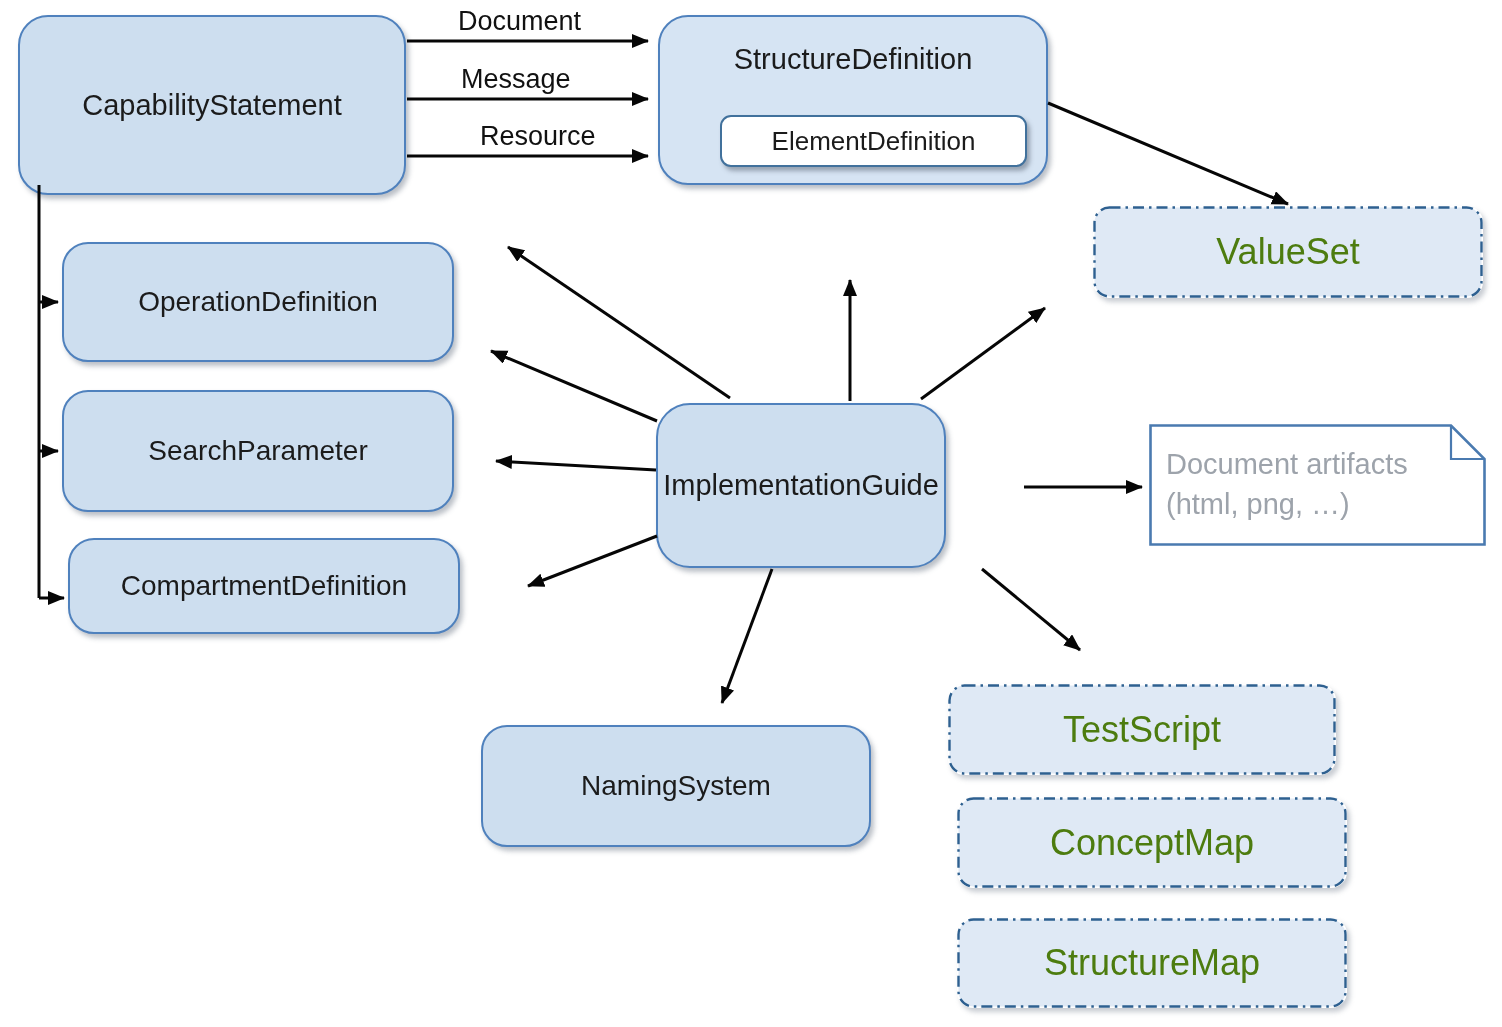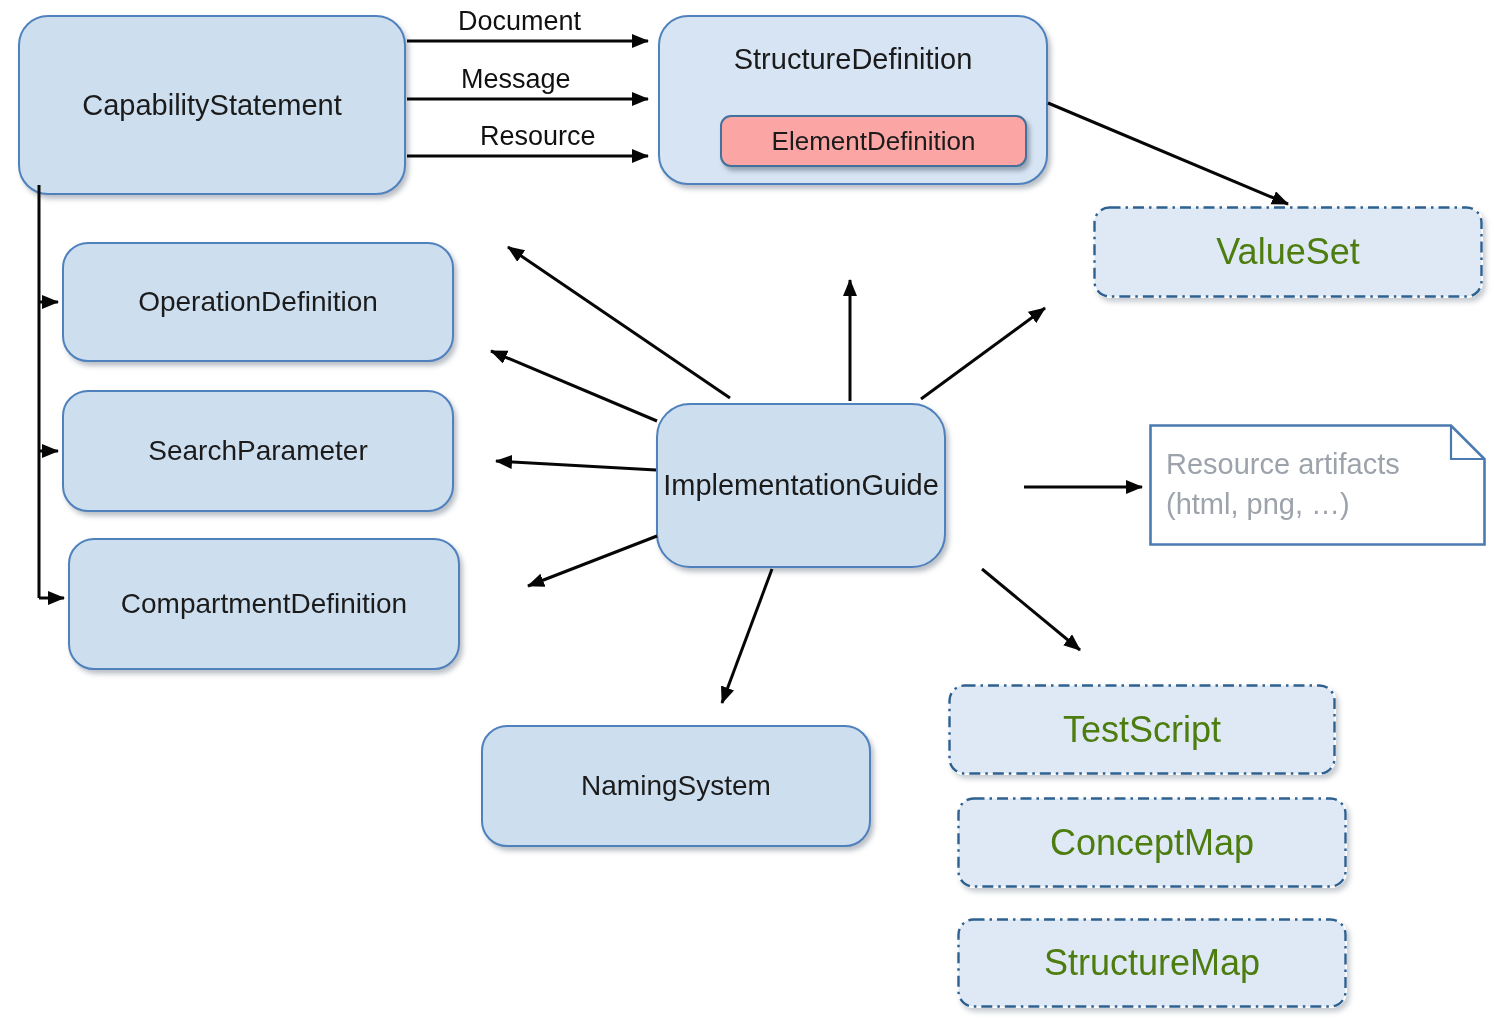--- a/index.html
+++ b/index.html
@@ -25,21 +25,21 @@
     border: 2.5px solid #4f81bd;
     border-radius: 28px;
     box-shadow: 3px 4px 5px rgba(105,115,130,0.45);
   }
   .node.solid.sd {
     background: #d6e4f3;
     align-items: flex-start;
     padding-top: 26px;
   }
   .node.nested {
-    background: #fca5a5;
+    background: #ffffff;
     border: 2.5px solid #41719c;
     border-radius: 11px;
     box-shadow: 3px 4px 4px rgba(90,100,115,0.5);
   }
   .lbl {
     color: #1b1b1b;
     font-size: 28px;
     white-space: nowrap;
   }
   .lbl.big { font-size: 29px; }
@@ -122,21 +122,21 @@
   </div>
 
   <div class="node solid" style="left:62px; top:242px; width:392px; height:120px; border-radius:26px;">
     <span class="lbl">OperationDefinition</span>
   </div>
 
   <div class="node solid" style="left:62px; top:390px; width:392px; height:122px; border-radius:26px;">
     <span class="lbl">SearchParameter</span>
   </div>
 
-  <div class="node solid" style="left:68px; top:538px; width:392px; height:132px; border-radius:26px;">
+  <div class="node solid" style="left:68px; top:538px; width:392px; height:96px; border-radius:26px;">
     <span class="lbl">CompartmentDefinition</span>
   </div>
 
   <div class="node solid" style="left:656px; top:403px; width:290px; height:165px; border-radius:34px;">
     <span class="lbl big">ImplementationGuide</span>
   </div>
 
   <div class="node solid" style="left:481px; top:725px; width:390px; height:122px; border-radius:26px;">
     <span class="lbl">NamingSystem</span>
   </div>
@@ -168,21 +168,21 @@
     </svg>
     <span class="lbl gray">StructureMap</span>
   </div>
 
   <div class="note" style="left:1149px; top:424px; width:337px; height:122px;">
     <svg viewBox="0 0 337 122" preserveAspectRatio="none">
       <path class="note-body" d="M1.5,1.5 H302 L335.5,35 V120.5 H1.5 Z"></path>
       <path class="note-fold" d="M302,1.5 V35 H335.5"></path>
     </svg>
     <div class="note-text">
-      <div>Resource artifacts</div>
+      <div>Document artifacts</div>
       <div>(html, png, …)</div>
     </div>
   </div>
 
   <div class="edge-label" style="left:458px; top:6px;">Document</div>
   <div class="edge-label" style="left:461px; top:64px;">Message</div>
   <div class="edge-label" style="left:480px; top:121px;">Resource</div>
 
   <svg class="edges" viewBox="0 0 1502 1027">
     <defs>

